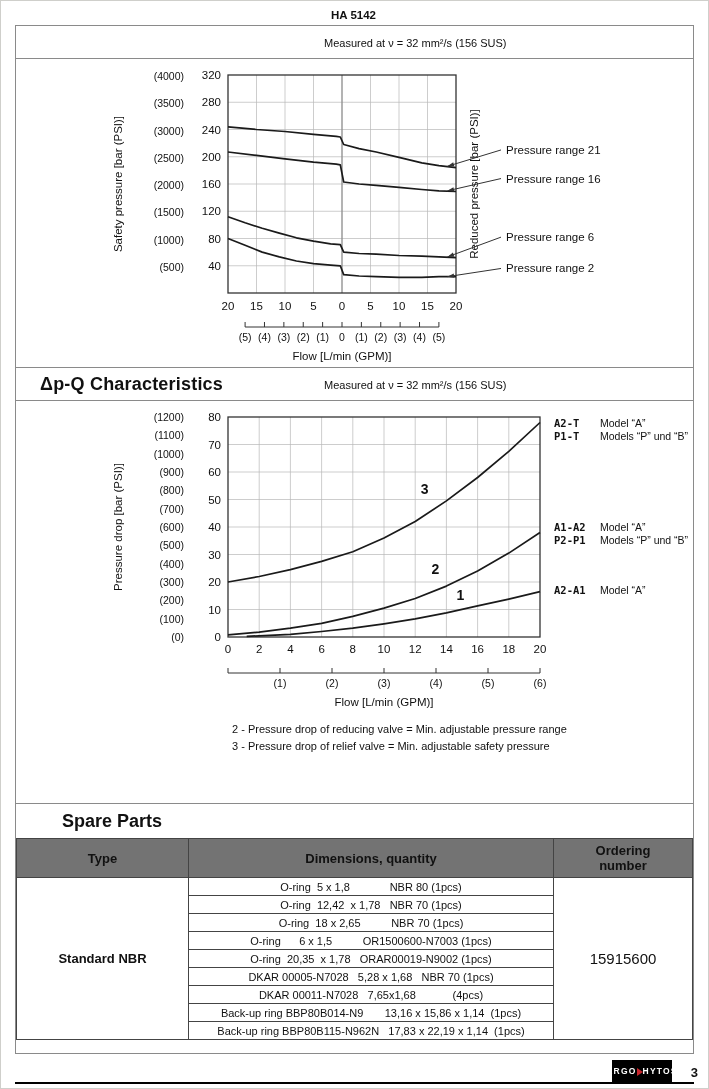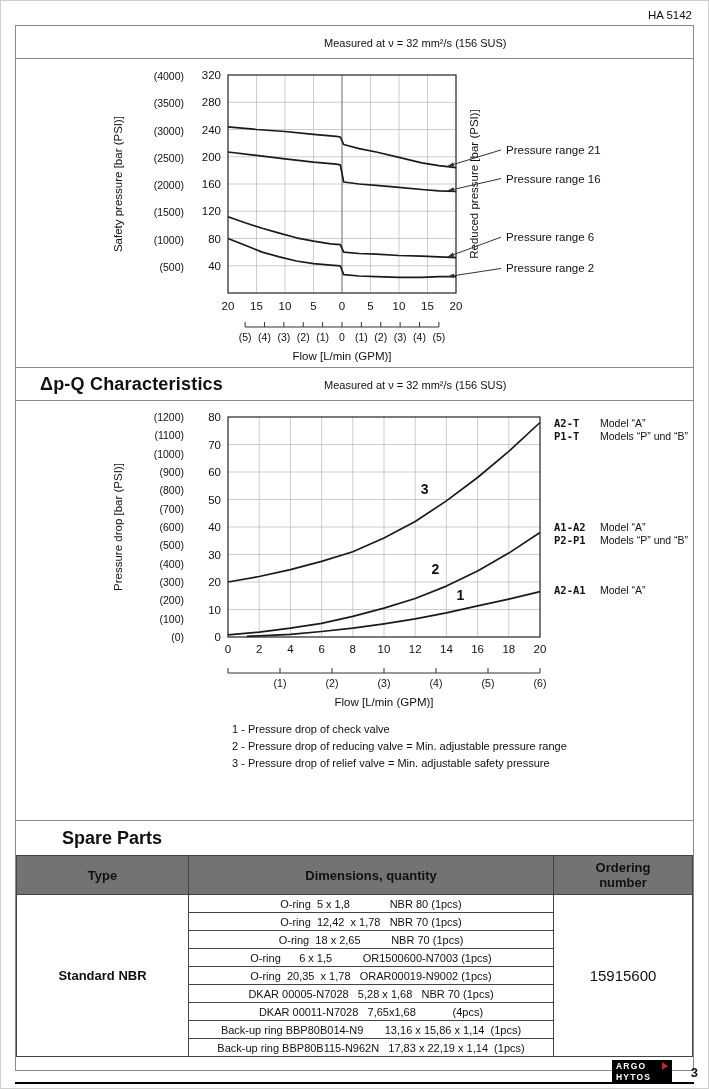--- a/index.html
+++ b/index.html
@@ -2,41 +2,41 @@
 <html><head>
 <meta charset="utf-8">
 <style>
   html,body{margin:0;padding:0;background:#e8e8e4;}
   .page{
     width:709px;height:1089px;box-sizing:border-box;background:#fff;
     font-family:"Liberation Sans",sans-serif;color:#111;
     padding:6px 14px 0 14px;position:relative;margin:0 auto;
     border:1px solid #cfcfcb;
   }
-  .doc-code{text-align:right;font-size:11.5px;padding:2px 2px 4px 0;}
+  .doc-code{text-align:center;font-size:11.5px;padding:2px 2px 4px 0;font-weight:bold;}
   .frame{border:1px solid #8a8a8a;}
   .sec-title-row{position:relative;height:32px;}
   .sec-title{position:absolute;left:24px;bottom:5px;font-size:18px;font-weight:bold;letter-spacing:.2px;}
   .sec-note{position:absolute;left:308px;bottom:9px;font-size:11px;}
   .chart-box{border-top:1px solid #8a8a8a;border-bottom:1px solid #8a8a8a;padding:4px 0 0 0;}
   svg{display:block;overflow:visible;}
   .dpq-notes{margin:10px 0 48px 216px;font-size:11px;line-height:1.55;}
   .spare-title-row{position:relative;height:34px;}
   .spare-title{position:absolute;left:24px;bottom:6px;font-size:18px;font-weight:bold;margin-left:22px;}
   table.spare{width:100%;border-collapse:collapse;font-size:11px;table-layout:fixed;}
   table.spare th{border:1px solid #444;font-size:13px;font-weight:bold;padding:4px 16px;background:#737373;}
   table.spare td{border:1px solid #444;padding:2.5px 2px;text-align:center;}
   td.type-cell{font-weight:bold;font-size:13px;vertical-align:middle;}
   td.order-cell{font-size:15px;vertical-align:middle;}
   td.dim{white-space:pre;}
   .bottom-strip{height:13px;}
   .footer{position:absolute;left:14px;right:14px;bottom:4px;height:28px;}
   .footer-rule{position:absolute;left:0;right:0;bottom:0;height:2px;background:#000;}
   .brand-logo{position:absolute;right:22px;bottom:1px;width:60px;height:23px;background:#000;color:#fff;
-    box-sizing:border-box;padding:2px 4px;display:flex;flex-direction:column;justify-content:space-between;}
+    box-sizing:border-box;padding:2px 4px;display:flex;flex-direction:row;justify-content:center;}
   .brand-row{display:flex;align-items:center;justify-content:space-between;}
   .brand-txt{font-size:8.5px;font-weight:bold;letter-spacing:1.2px;line-height:1;}
   .logo-arrow{width:0;height:0;border-left:6px solid #c9252c;border-top:4px solid transparent;border-bottom:4px solid transparent;}
   .page-num{position:absolute;right:-4px;bottom:4px;font-size:13px;font-weight:bold;}
 </style>
 </head>
 <body>
 
 <div class="page">
 
@@ -220,21 +220,20 @@
           <text x="538" y="34.5" font-size="10.5" fill="#111" font-family="&quot;DejaVu Sans Mono&quot;,monospace" font-weight="bold">P1-T</text>
           <text x="584" y="34.5" font-size="10.5" fill="#111" font-family="&quot;Liberation Sans&quot;,sans-serif">Models “P” und “B”</text>
           <text x="538" y="126" font-size="10.5" fill="#111" font-family="&quot;DejaVu Sans Mono&quot;,monospace" font-weight="bold">A1-A2</text>
           <text x="584" y="126" font-size="10.5" fill="#111" font-family="&quot;Liberation Sans&quot;,sans-serif">Model “A”</text>
           <text x="538" y="139" font-size="10.5" fill="#111" font-family="&quot;DejaVu Sans Mono&quot;,monospace" font-weight="bold">P2-P1</text>
           <text x="584" y="139" font-size="10.5" fill="#111" font-family="&quot;Liberation Sans&quot;,sans-serif">Models “P” und “B”</text>
           <text x="538" y="189.25" font-size="10.5" fill="#111" font-family="&quot;DejaVu Sans Mono&quot;,monospace" font-weight="bold">A2-A1</text>
           <text x="584" y="189.25" font-size="10.5" fill="#111" font-family="&quot;Liberation Sans&quot;,sans-serif">Model “A”</text>
         </svg>
       <div class="dpq-notes">
-        <div>1 - Pressure drop of check valve</div>
         <div>2 - Pressure drop of reducing valve = Min. adjustable pressure range</div>
         <div>3 - Pressure drop of relief valve = Min. adjustable safety pressure</div>
       </div>
     </div>
 
     <div class="spare-title-row">
       <div class="spare-title">Spare Parts</div>
     </div>
 
     <table class="spare">

